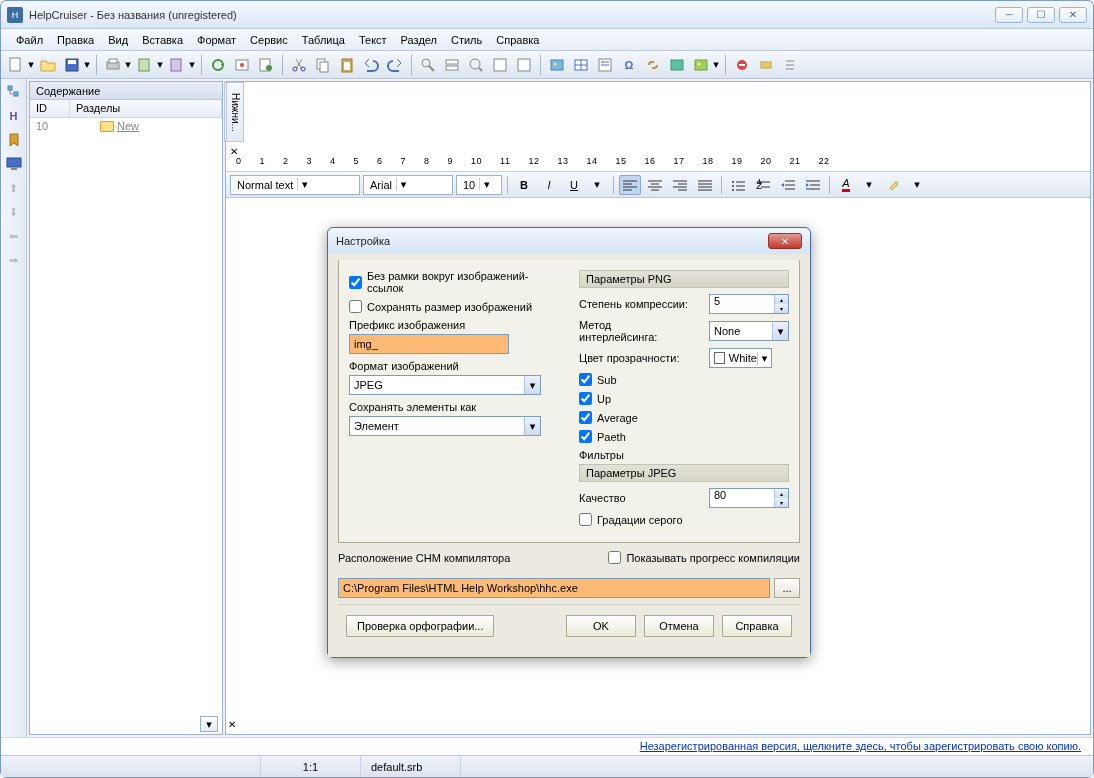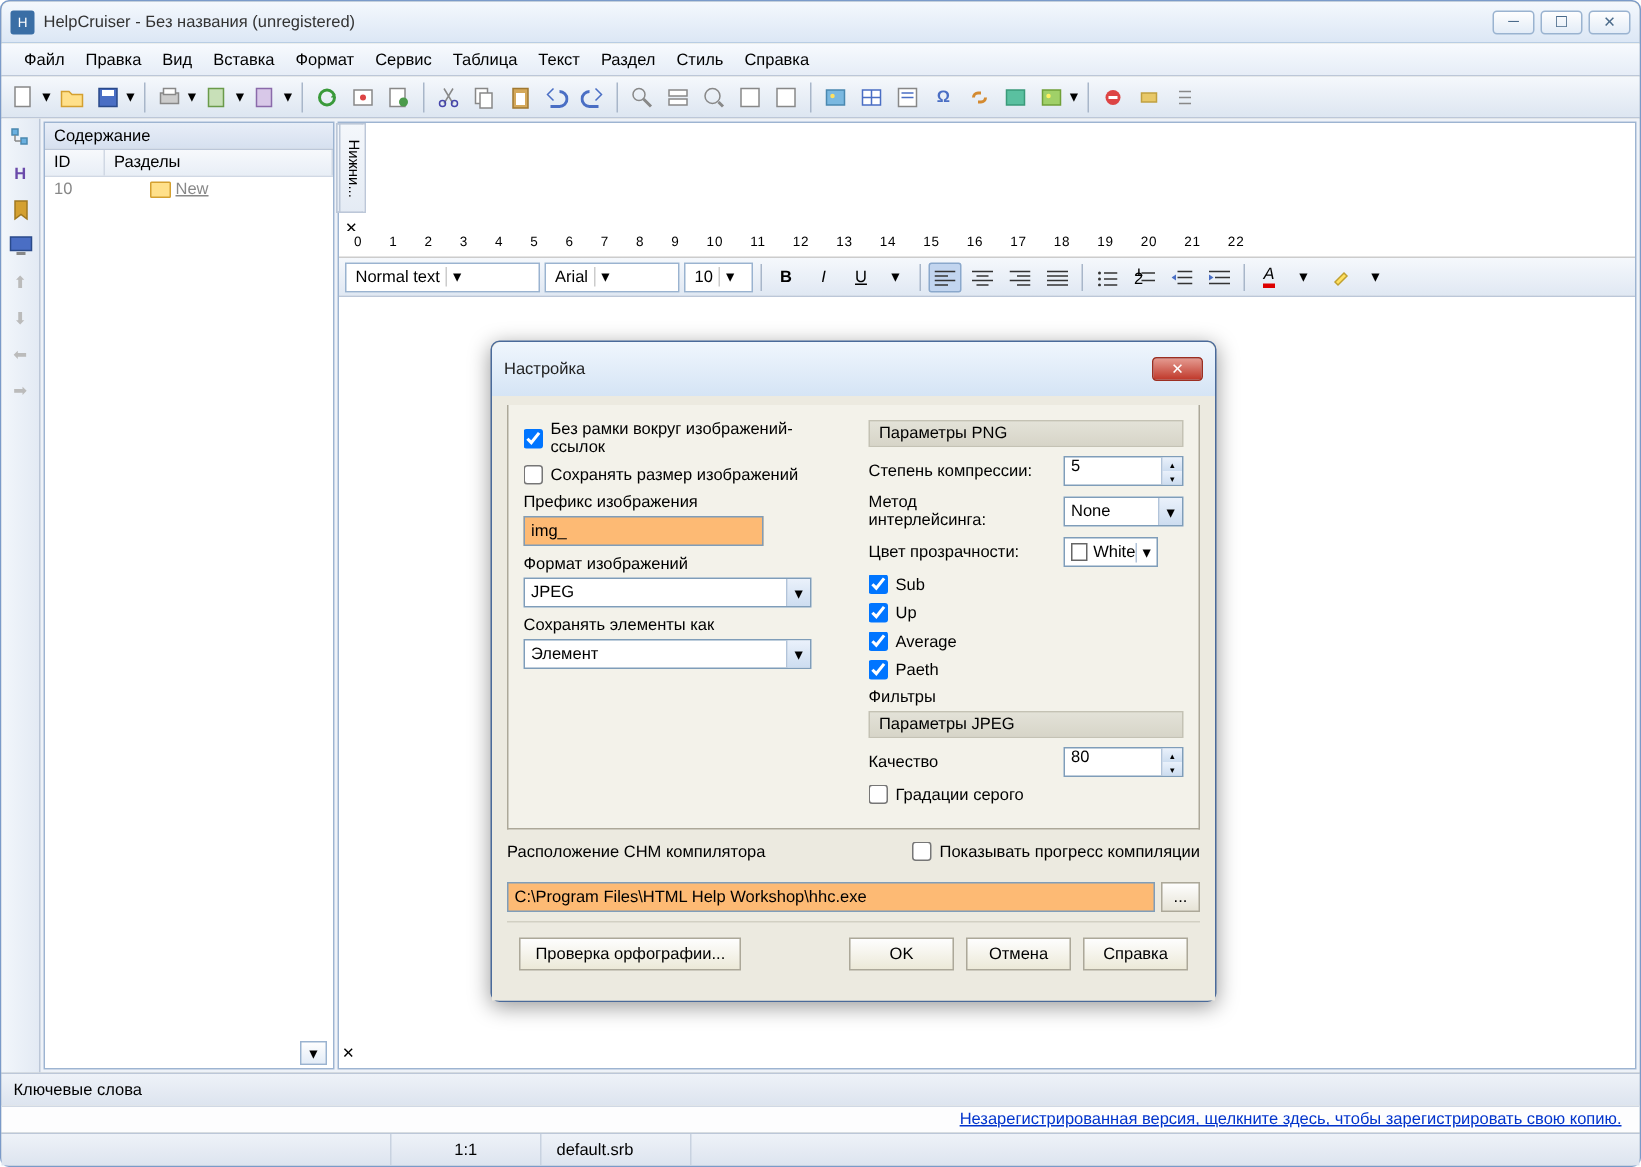--- a/index.html
+++ b/index.html
@@ -50,21 +50,21 @@
 .editor-canvas { flex: 1; background: #fff; }
 
 .keywords-bar { height: 22px; background: linear-gradient(#eef2f8,#dde4ef); border-top: 1px solid #bcc7d8; display: flex; align-items: center; padding: 0 8px; }
 .reg-link { height: 18px; text-align: right; padding: 2px 12px; color: #0033cc; text-decoration: underline; cursor: pointer; background: #fdfdfe; border-top: 1px solid #d0d8e4; }
 .statusbar { height: 22px; background: linear-gradient(#eef2f8,#dde4ef); border-top: 1px solid #bcc7d8; display: flex; align-items: center; }
 .statusbar .cell { padding: 0 10px; border-right: 1px solid #c8d2e0; height: 100%; display: flex; align-items: center; min-width: 100px;}
 
 
 .dialog-overlay { position: absolute; inset: 0; }
 .dialog { position: absolute; left: 327px; top: 227px; width: 484px; background: #ece9d8; border: 1px solid #4a6a9a; border-radius: 6px; box-shadow: 0 3px 14px rgba(0,0,0,0.4); }
-.dialog .d-title { height: 36px; background: linear-gradient(#f0f6fd, #d5e4f5); border-radius: 6px 6px 0 0; display: flex; align-items: center; padding: 0 8px; }
+.dialog .d-title { height: 26px; background: linear-gradient(#f0f6fd, #d5e4f5); border-radius: 6px 6px 0 0; display: flex; align-items: center; padding: 0 8px; }
 .dialog .d-title .txt { flex: 1; color: #222;}
 .dialog .d-close { width: 34px; height: 16px; background: linear-gradient(#e49a90,#c0392b); border: 1px solid #9c2f22; border-radius: 3px; color: #fff; display: flex; align-items: center; justify-content: center; font-size: 10px; cursor: pointer; }
 .dialog-body { padding: 6px 10px 10px; background: #eceae0; }
 .tabs { display: flex; border-bottom: 1px solid #aca899; }
 .tab { padding: 3px 8px; border: 1px solid #aca899; border-bottom: none; background: #ece9d8; margin-right: 2px; cursor: pointer; position: relative; top: 1px; }
 .tab.active { background: #f6f5ec; border-bottom: 1px solid #f6f5ec; }
 .dialog-content { border: 1px solid #aca899; border-top: none; background: #f3f2ea; padding: 10px; display: flex; gap: 18px; }
 .col-left { width: 214px; }
 .col-right { flex: 1; }
 .chk { display: flex; align-items: center; gap: 5px; margin-bottom: 6px; }
@@ -459,23 +459,20 @@
             </svg>
           </div>
         <div class="fb-btn tb-dd">▾</div>
       </div>
       <div class="editor-canvas"></div>
       <div style="position:absolute;left:0;bottom:22px;width:18px;height:60px;" class="vert-tab">Нижни...</div>
       <div style="position:absolute;left:2px;bottom:4px;font-size:10px;cursor:pointer">✕</div>
     </div>
   </div>
 
-  <div class="keywords-bar">
-      <span>Ключевые слова</span>
-    </div>
   <div class="reg-link">Незарегистрированная версия, щелкните здесь, чтобы зарегистрировать свою копию.</div>
   <div class="statusbar">
     <div class="cell" style="width:260px"></div>
     <div class="cell" style="width:70px;justify-content:center">1:1</div>
     <div class="cell">default.srb</div>
   </div>
 </div>
 
 <div class="dialog-overlay">
   <div class="dialog">

